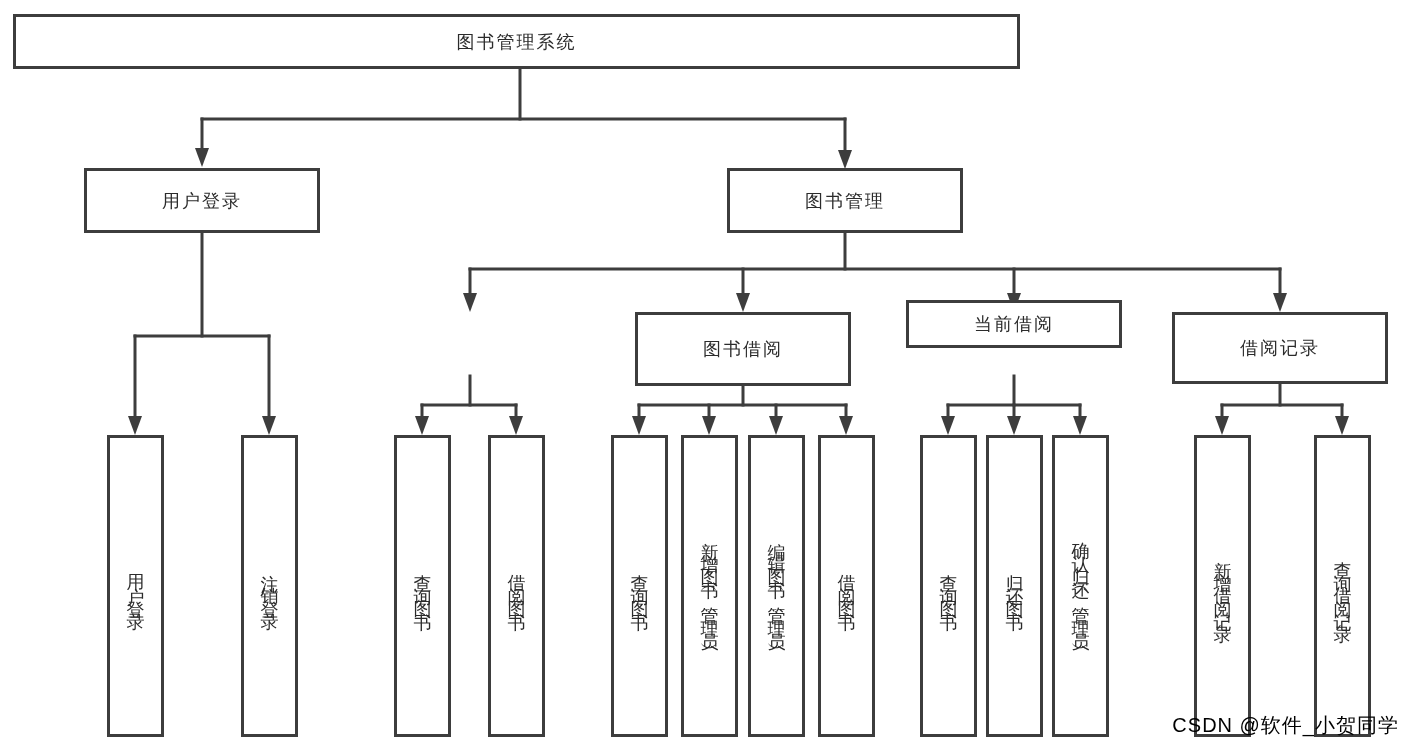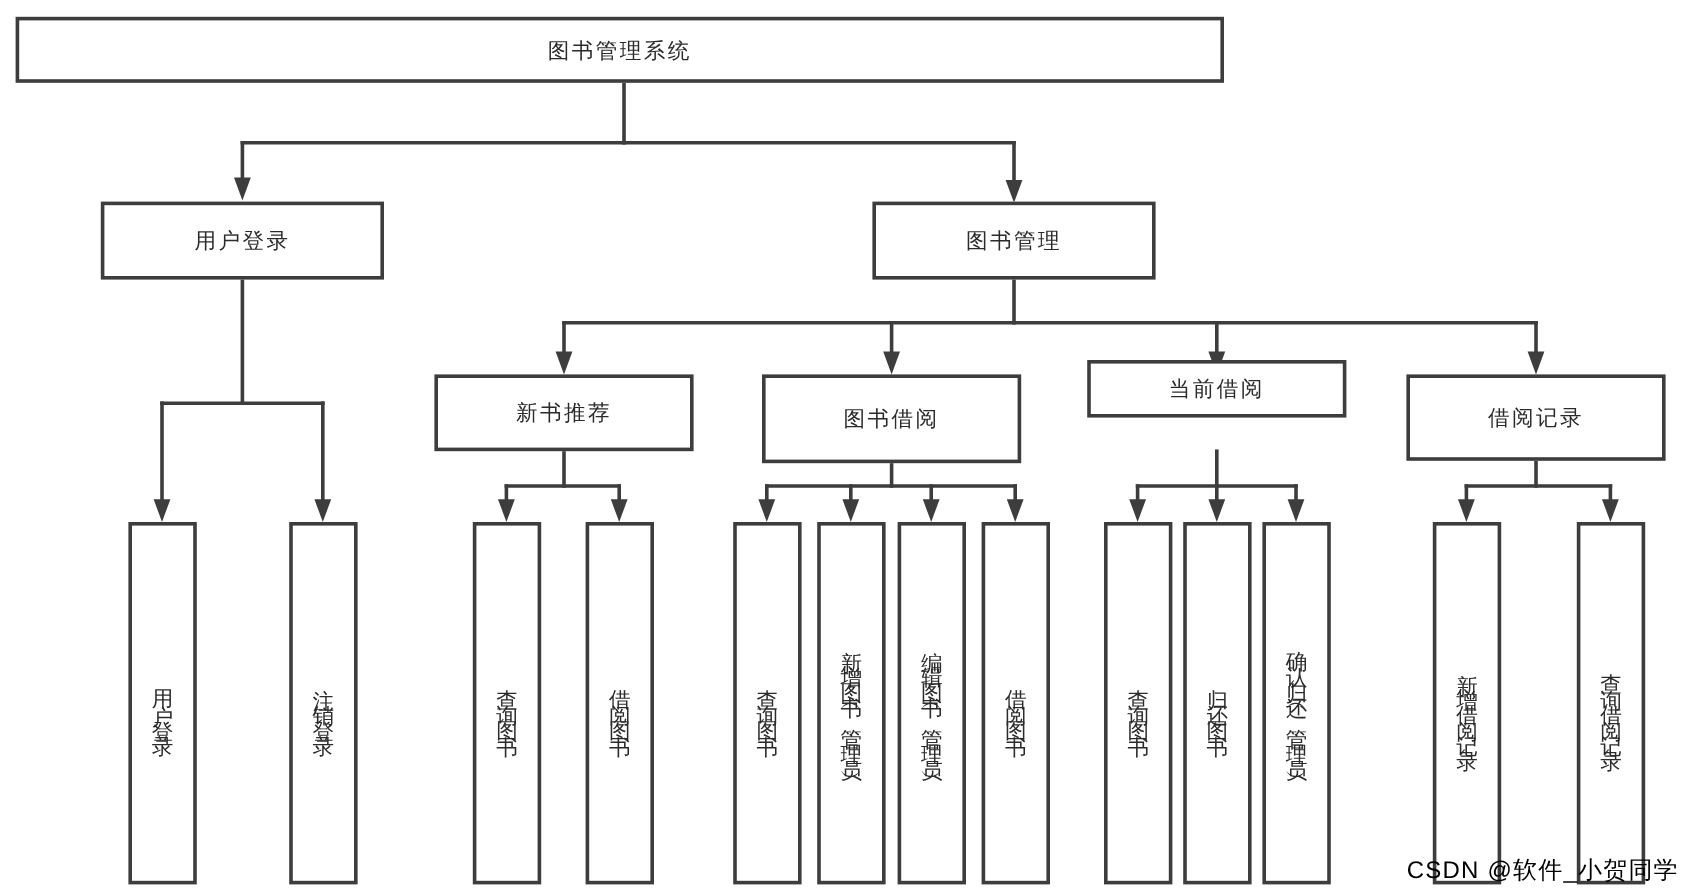--- a/index.html
+++ b/index.html
@@ -128,23 +128,20 @@
     <span>图书管理系统</span>
   </div>
 
   <div class="box hbox" style="left:84px; top:168px; width:236px; height:65px;">
     <span>用户登录</span>
   </div>
   <div class="box hbox" style="left:727px; top:168px; width:236px; height:65px;">
     <span>图书管理</span>
   </div>
 
-  <div class="box hbox" style="left:362px; top:312px; width:216px; height:64px;">
-    <span>新书推荐</span>
-  </div>
   <div class="box hbox" style="left:635px; top:312px; width:216px; height:74px;">
     <span>图书借阅</span>
   </div>
   <div class="box hbox" style="left:906px; top:300px; width:216px; height:48px;align-items:center;">
     <span>当前借阅</span>
   </div>
   <div class="box hbox" style="left:1172px; top:312px; width:216px; height:72px;font-family:Liberation Serif, serif;">
     <span>借阅记录</span>
   </div>
 

